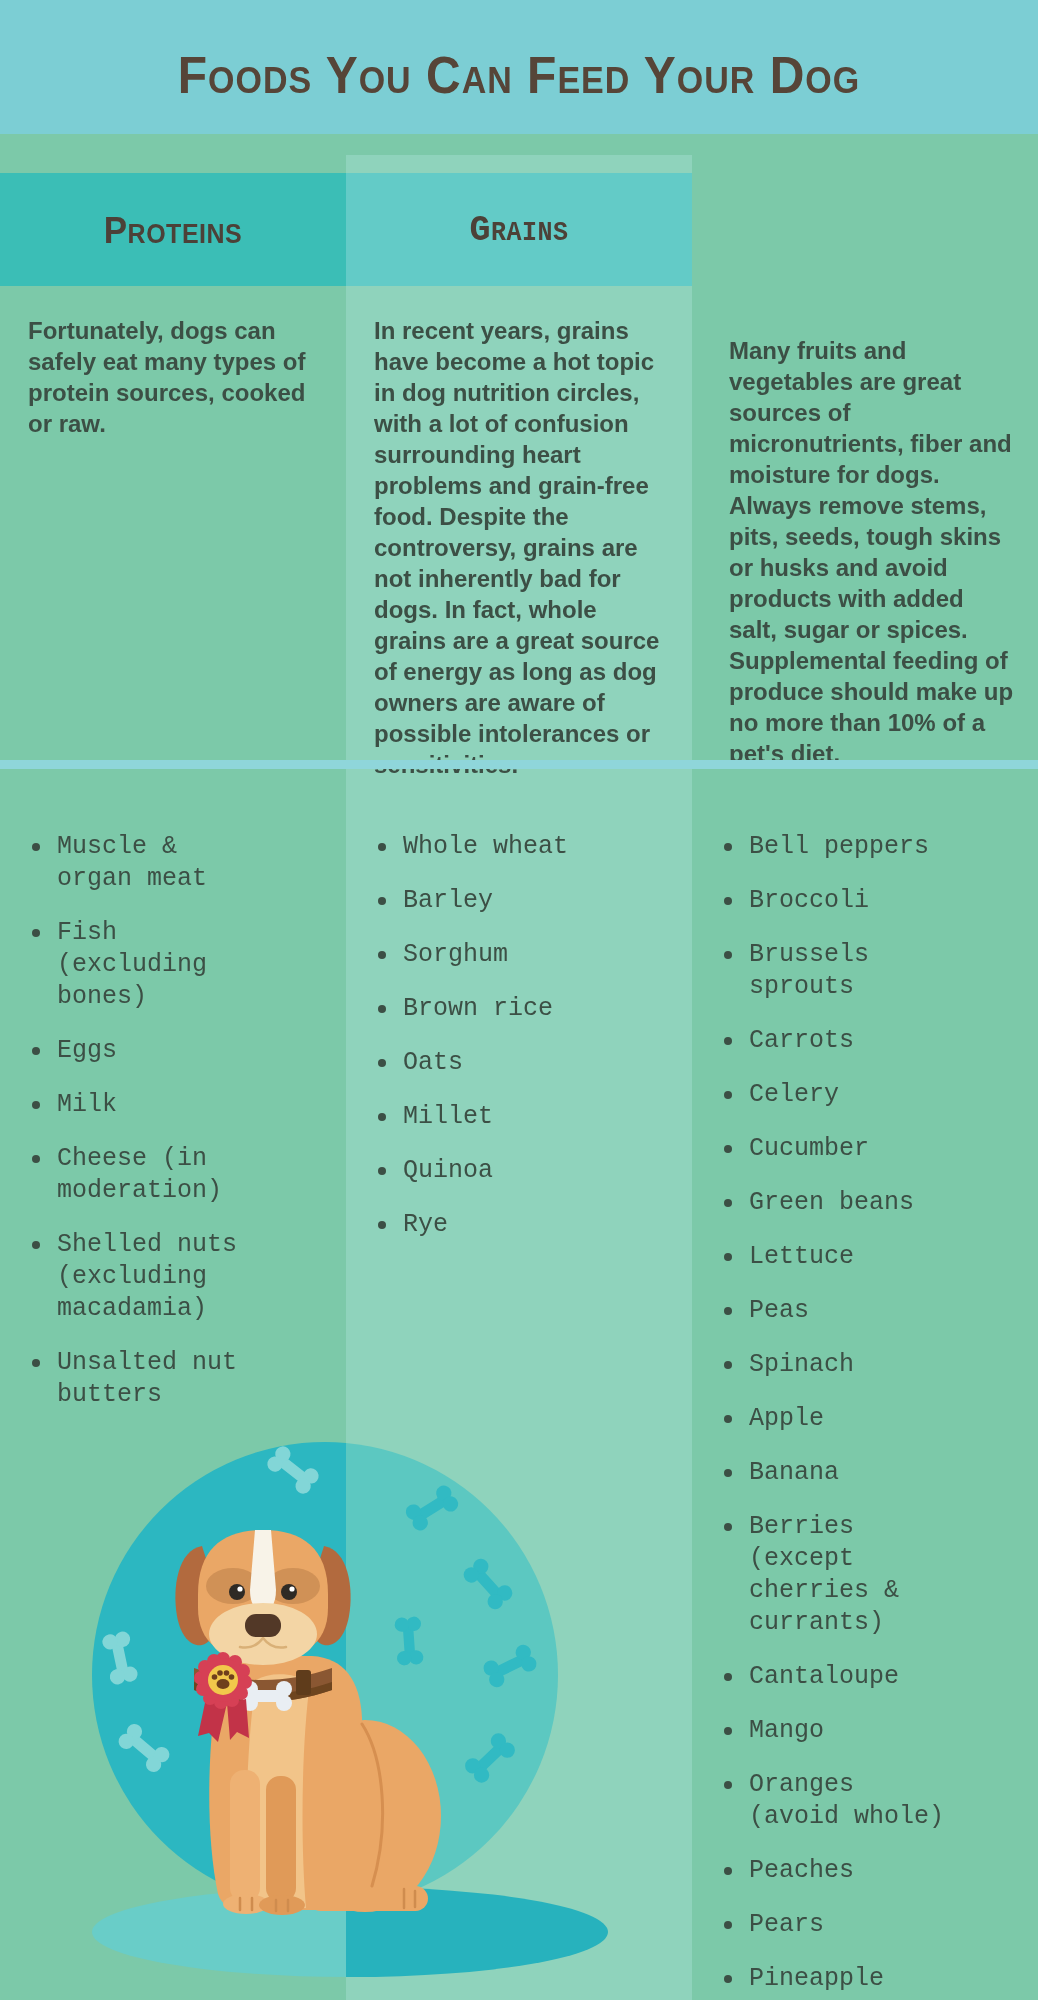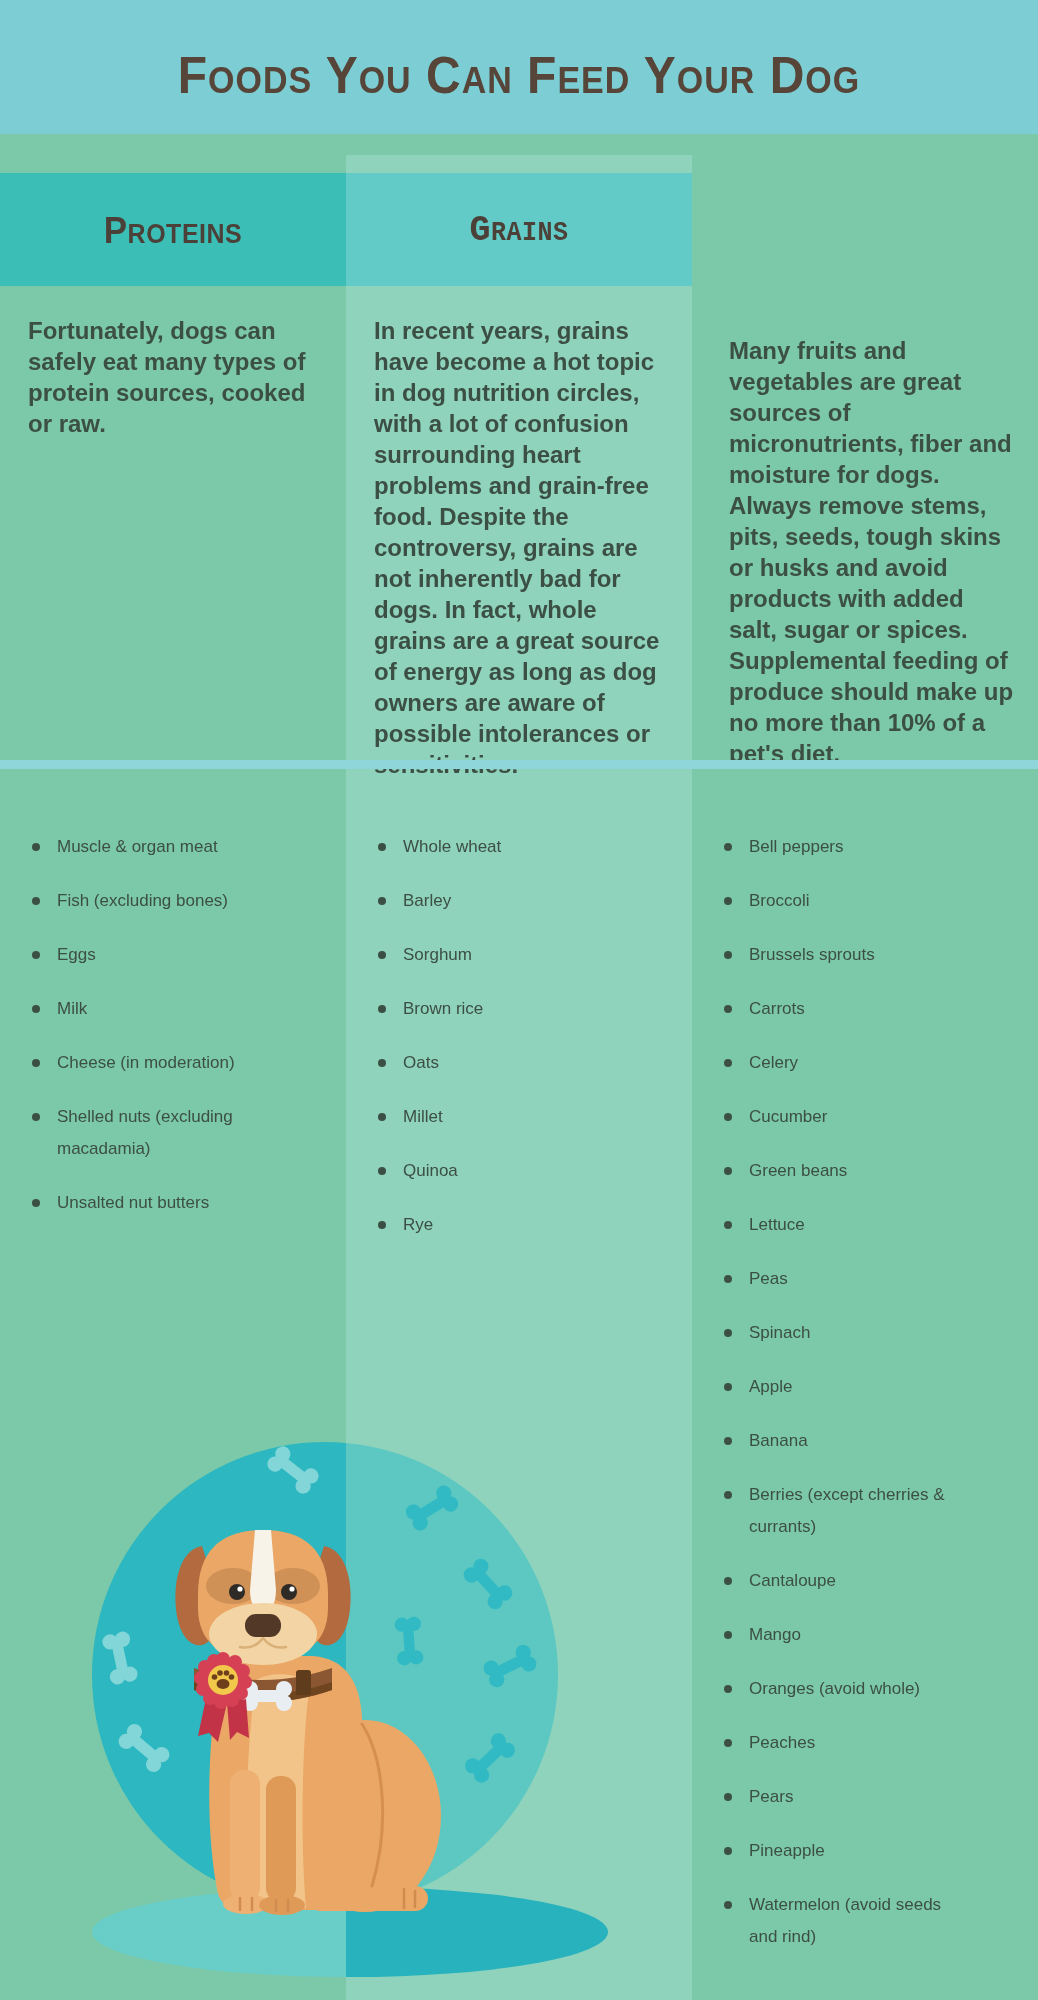--- a/index.html
+++ b/index.html
@@ -53,22 +53,22 @@
   .c2 .col-desc{ left:37px; width:286px;margin-top:20px; }
   .divider{
     position:absolute; left:0; top:760px; width:1038px; height:9px;
     background:var(--divider,#8fd6da); z-index:5;
   }
   .col-list{
     position:absolute; left:57px; top:676px; width:202px;
     margin:0; padding:0; list-style:none;
   }
   .col-list li{
-    position:relative; font-size:17px; line-height:32px;
-    margin:0 0 22px 0; color:var(--text-dark,#3c4f45);
+    position:relative; font-size:25px; line-height:32px;
+    margin:0 0 22px 0; color:var(--text-dark,#3c4f45);font-family:Liberation Mono, monospace;
   }
   .col-list li::before{
     content:""; position:absolute; left:-25px; top:12px;
     width:8px; height:8px; border-radius:50%;
     background:var(--text-dark,#3c4f45);
   }
   .dog-art{ position:absolute; left:60px; top:1418px; width:552px; height:572px; z-index:2; }
   
   .crc-l{fill:var(--circle-dark,#2cb7c1);} .crc-r{fill:var(--circle-light,#5cc8c1);}
   .bone-l{fill:var(--bone-light,#82d6d7);} .bone-r{fill:var(--bone-dark,#31bac3);}

